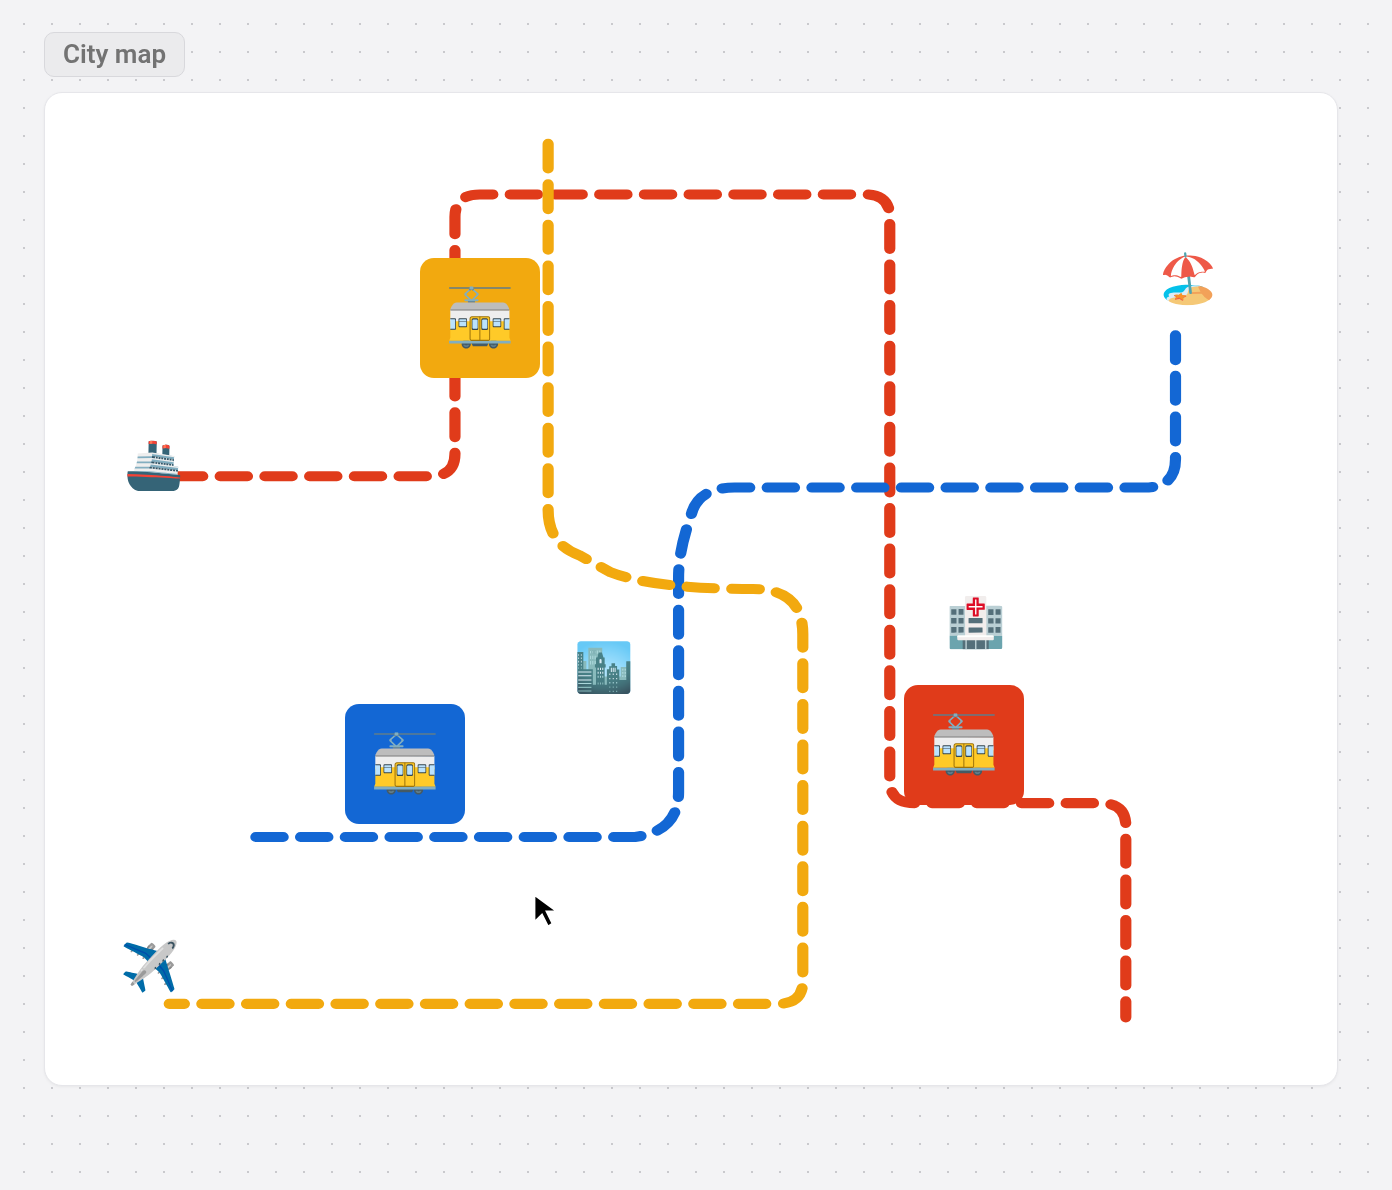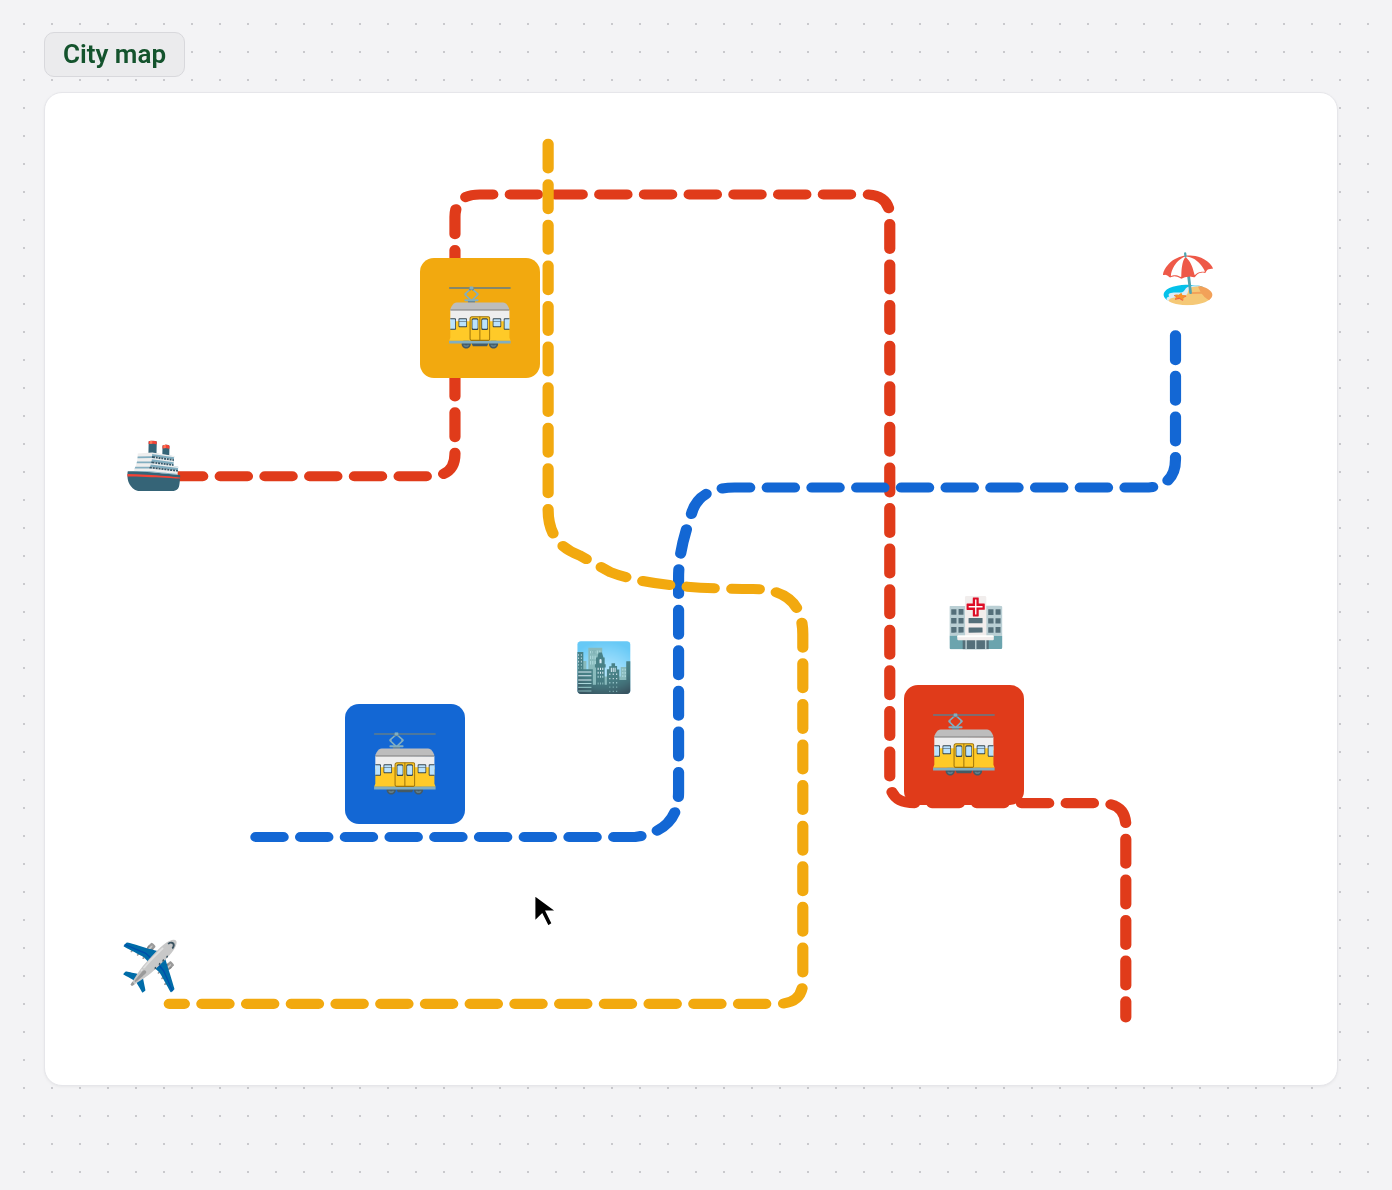--- a/index.html
+++ b/index.html
@@ -17,21 +17,21 @@
   }
   .title-chip{
     position:absolute;
     left:44px;top:32px;
     background:#ebebed;
     border:1px solid #d8d8dc;
     border-radius:10px;
     padding:6px 18px;
     font-size:26px;
     font-weight:600;
-    color:#14532d;
+    color:#737373;
     line-height:1.2;
     z-index:3;
   }
   .card{
     position:absolute;
     left:44px;right:54px;top:92px;bottom:104px;
     background:#fff;
     border:1px solid #e6e6ea;
     border-radius:18px;
     box-shadow:0 1px 3px rgba(0,0,0,0.05);

